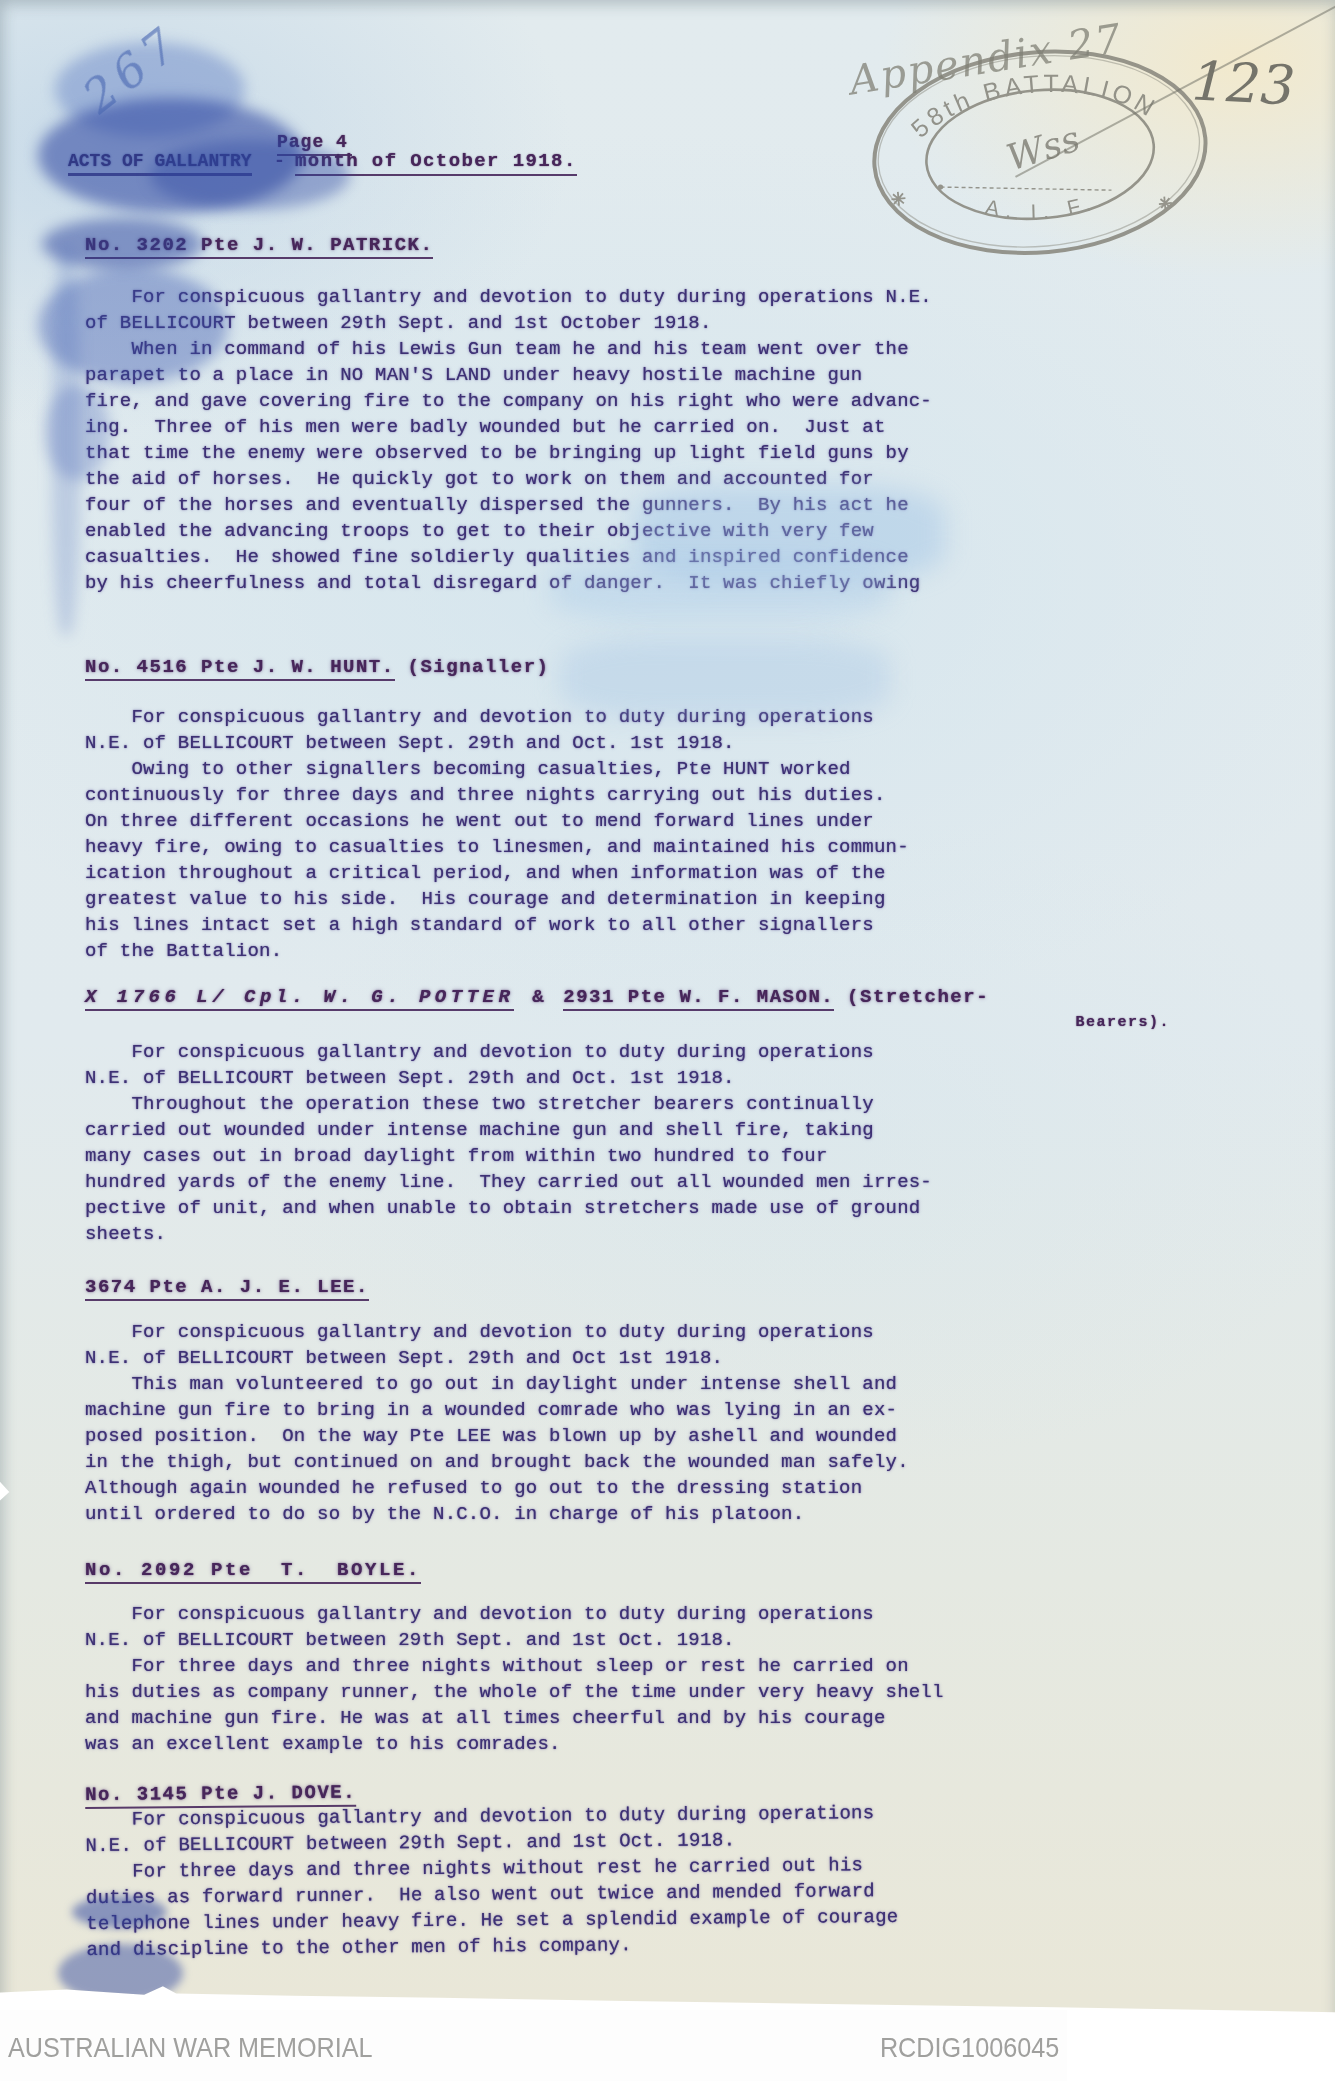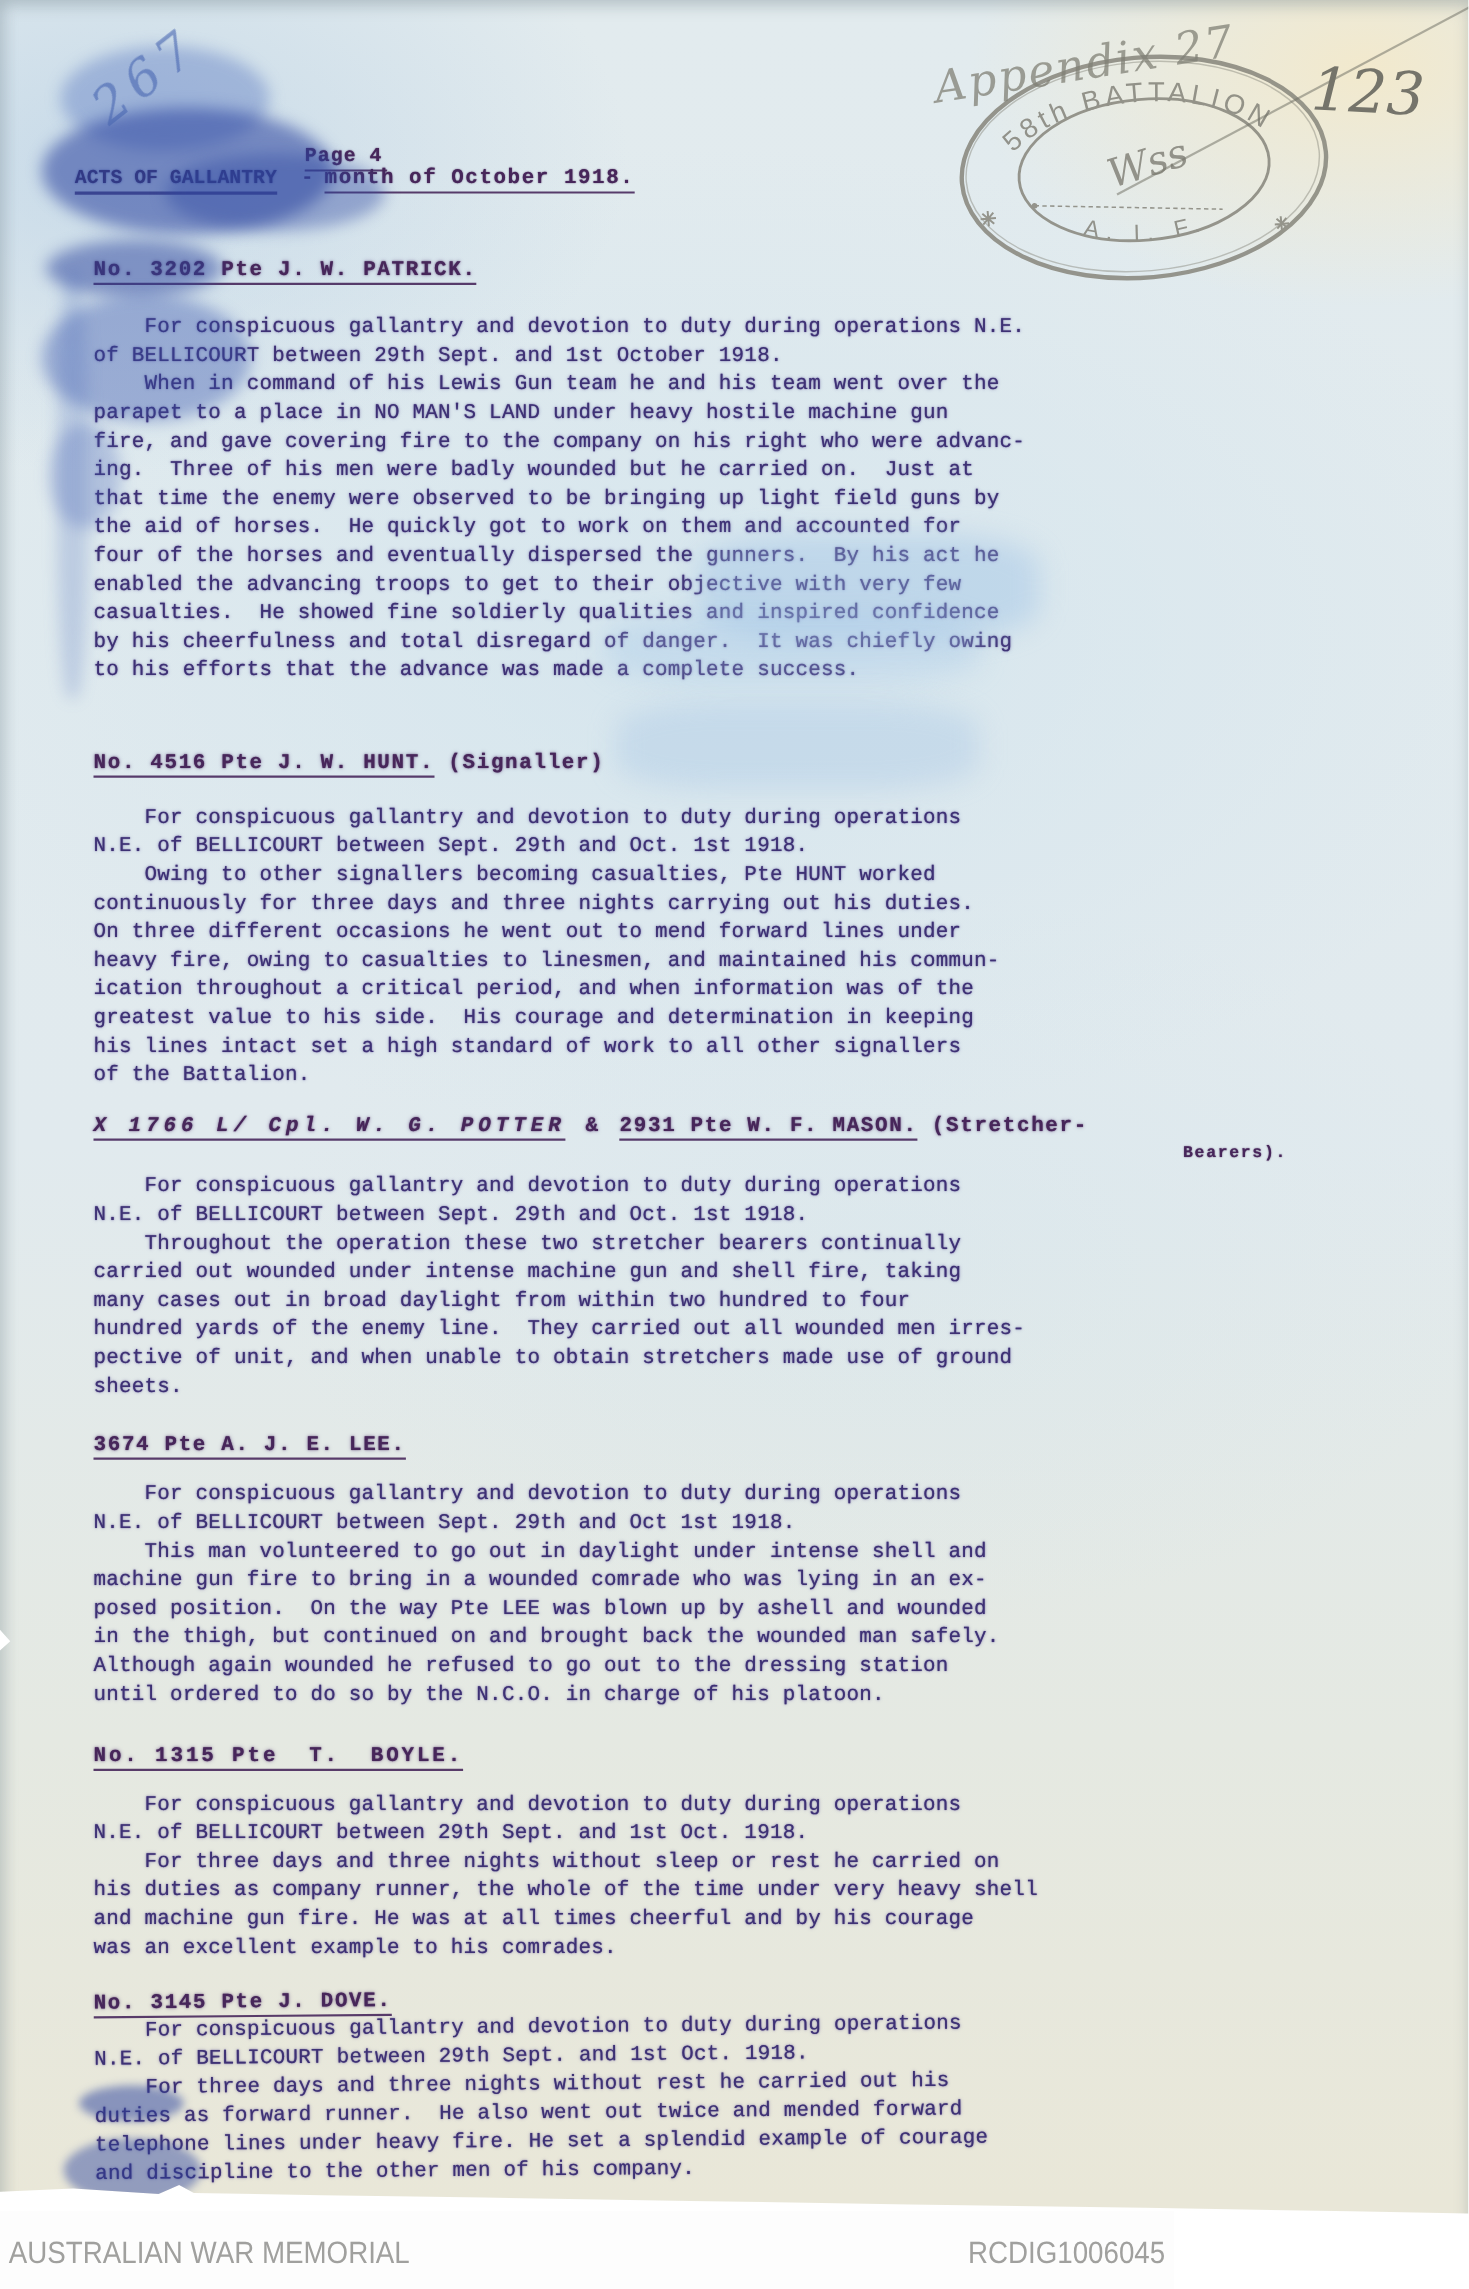--- a/index.html
+++ b/index.html
@@ -159,21 +159,20 @@
           <div class="tline">    When in command of his Lewis Gun team he and his team went over the</div>
           <div class="tline">parapet to a place in NO MAN'S LAND under heavy hostile machine gun</div>
           <div class="tline">fire, and gave covering fire to the company on his right who were advanc-</div>
           <div class="tline">ing.  Three of his men were badly wounded but he carried on.  Just at</div>
           <div class="tline">that time the enemy were observed to be bringing up light field guns by</div>
           <div class="tline">the aid of horses.  He quickly got to work on them and accounted for</div>
           <div class="tline">four of the horses and eventually dispersed the gunners.  By his act he</div>
           <div class="tline">enabled the advancing troops to get to their objective with very few</div>
           <div class="tline">casualties.  He showed fine soldierly qualities and inspired confidence</div>
           <div class="tline">by his cheerfulness and total disregard of danger.  It was chiefly owing</div>
-          <div class="tline">to his efforts that the advance was made a complete success.</div>
         </div>
         <div class="section" id="section-hunt">
           <div class="heading"><span class="hu hseg0">No. 4516 Pte J. W. HUNT.</span><span class="hp hseg1"> (Signaller)</span></div>
           <div class="tline">    For conspicuous gallantry and devotion to duty during operations</div>
           <div class="tline">N.E. of BELLICOURT between Sept. 29th and Oct. 1st 1918.</div>
           <div class="tline">    Owing to other signallers becoming casualties, Pte HUNT worked</div>
           <div class="tline">continuously for three days and three nights carrying out his duties.</div>
           <div class="tline">On three different occasions he went out to mend forward lines under</div>
           <div class="tline">heavy fire, owing to casualties to linesmen, and maintained his commun-</div>
           <div class="tline">ication throughout a critical period, and when information was of the</div>
@@ -198,21 +197,21 @@
           <div class="tline">    For conspicuous gallantry and devotion to duty during operations</div>
           <div class="tline">N.E. of BELLICOURT between Sept. 29th and Oct 1st 1918.</div>
           <div class="tline">    This man volunteered to go out in daylight under intense shell and</div>
           <div class="tline">machine gun fire to bring in a wounded comrade who was lying in an ex-</div>
           <div class="tline">posed position.  On the way Pte LEE was blown up by ashell and wounded</div>
           <div class="tline">in the thigh, but continued on and brought back the wounded man safely.</div>
           <div class="tline">Although again wounded he refused to go out to the dressing station</div>
           <div class="tline">until ordered to do so by the N.C.O. in charge of his platoon.</div>
         </div>
         <div class="section" id="section-boyle">
-          <div class="heading"><span class="hu hseg0">No. 1315 Pte  T.  BOYLE.</span></div>
+          <div class="heading"><span class="hu hseg0">No. 2092 Pte  T.  BOYLE.</span></div>
           <div class="tline">    For conspicuous gallantry and devotion to duty during operations</div>
           <div class="tline">N.E. of BELLICOURT between 29th Sept. and 1st Oct. 1918.</div>
           <div class="tline">    For three days and three nights without sleep or rest he carried on</div>
           <div class="tline">his duties as company runner, the whole of the time under very heavy shell</div>
           <div class="tline">and machine gun fire. He was at all times cheerful and by his courage</div>
           <div class="tline">was an excellent example to his comrades.</div>
         </div>
         <div class="section" id="section-dove">
           <div class="heading"><span class="hu hseg0">No. 3145 Pte J. DOVE.</span></div>
           <div class="tline">    For conspicuous gallantry and devotion to duty during operations</div>

